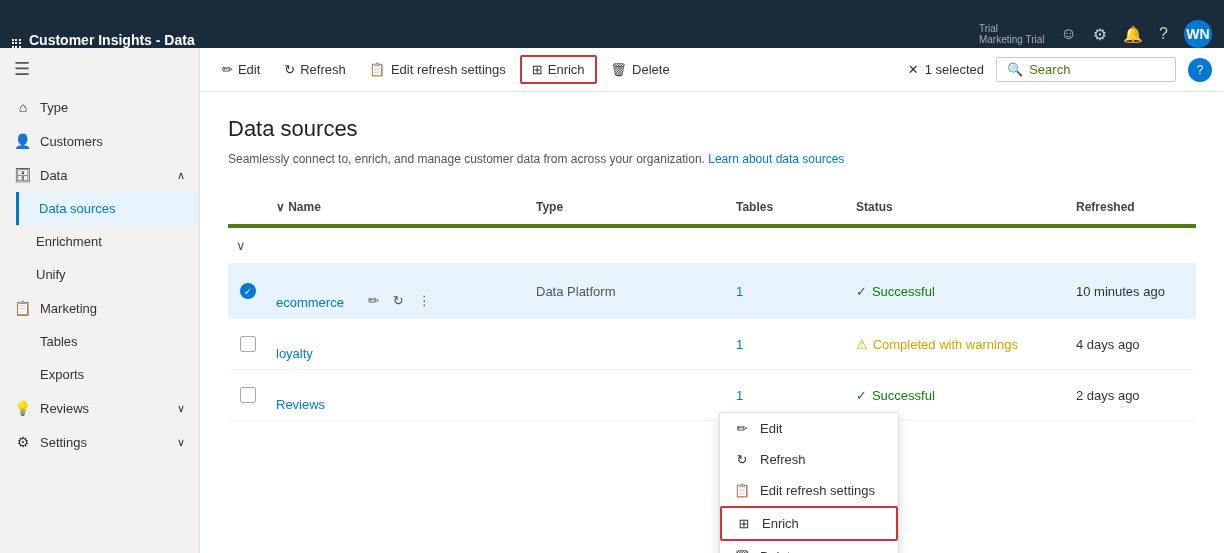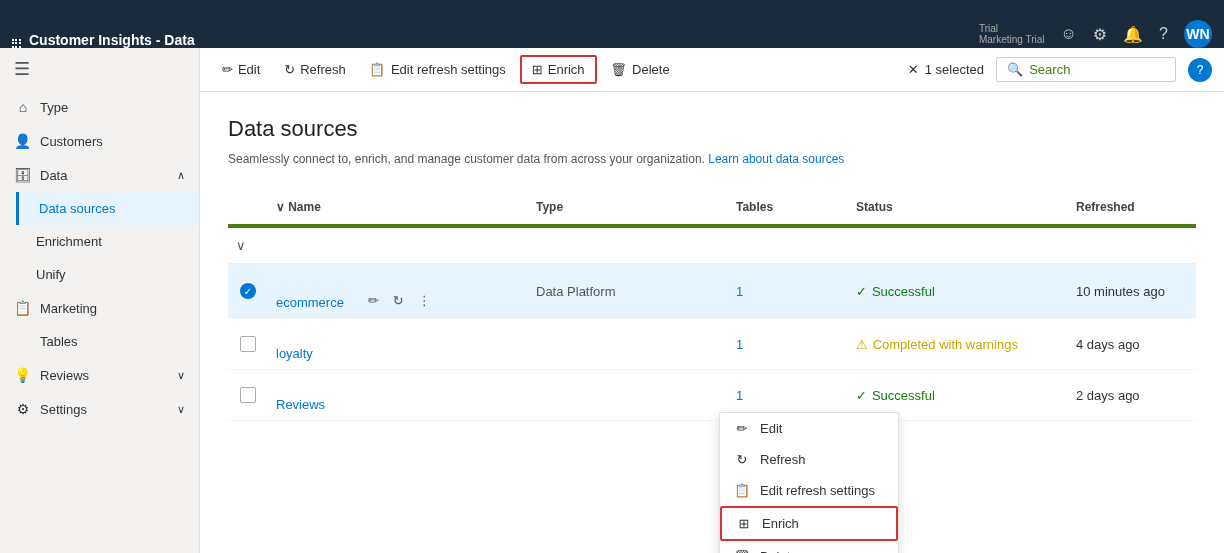--- a/index.html
+++ b/index.html
@@ -137,20 +137,24 @@
       </div>
     </div>
     <div class="sidebar-item">
       <span class="sidebar-item-icon">📋</span>
       <span>Marketing</span>
     </div>
     <div class="sidebar-item">
       <span class="sidebar-item-icon"></span>
       <span>Tables</span>
     </div>
+    <div class="sidebar-item">
+      <span class="sidebar-item-icon"></span>
+      <span>Exports</span>
+    </div>
     <div class="sidebar-group">
       <span class="sidebar-item-icon">💡</span>
       <span>Reviews</span>
       <span class="chevron">∨</span>
     </div>
     <div class="sidebar-group">
       <span class="sidebar-item-icon">⚙</span>
       <span>Settings</span>
       <span class="chevron">∨</span>
     </div>

